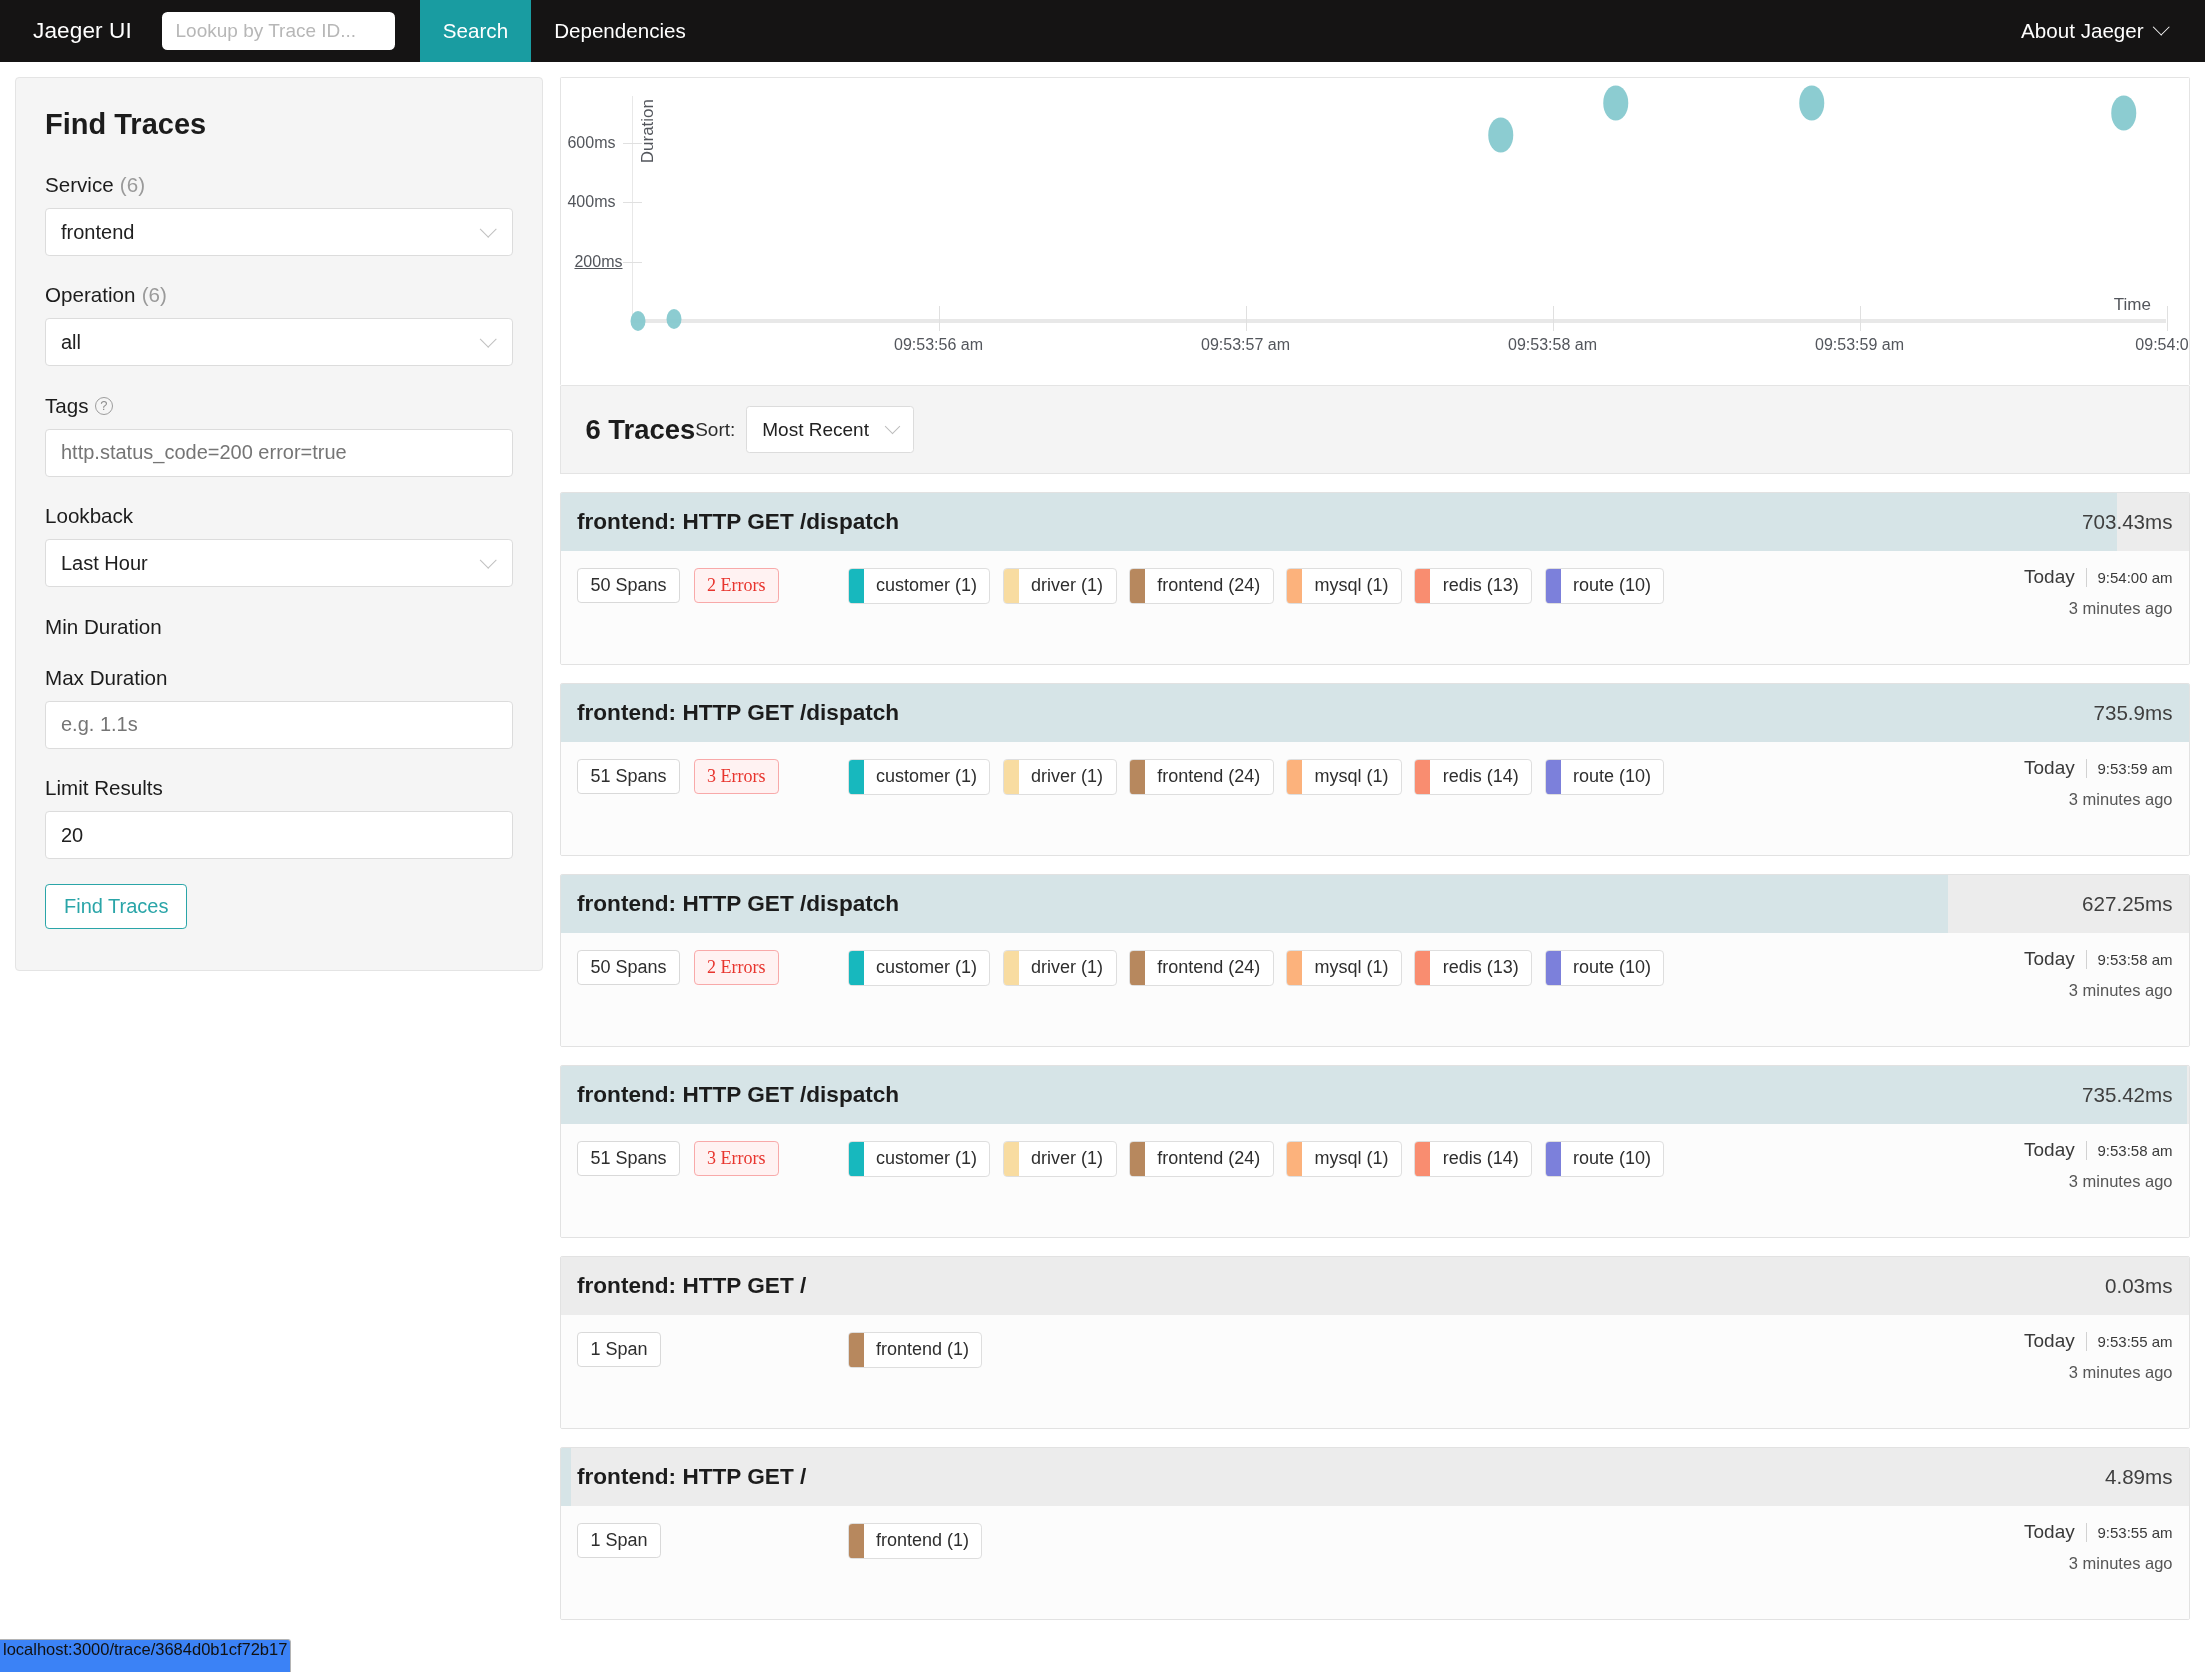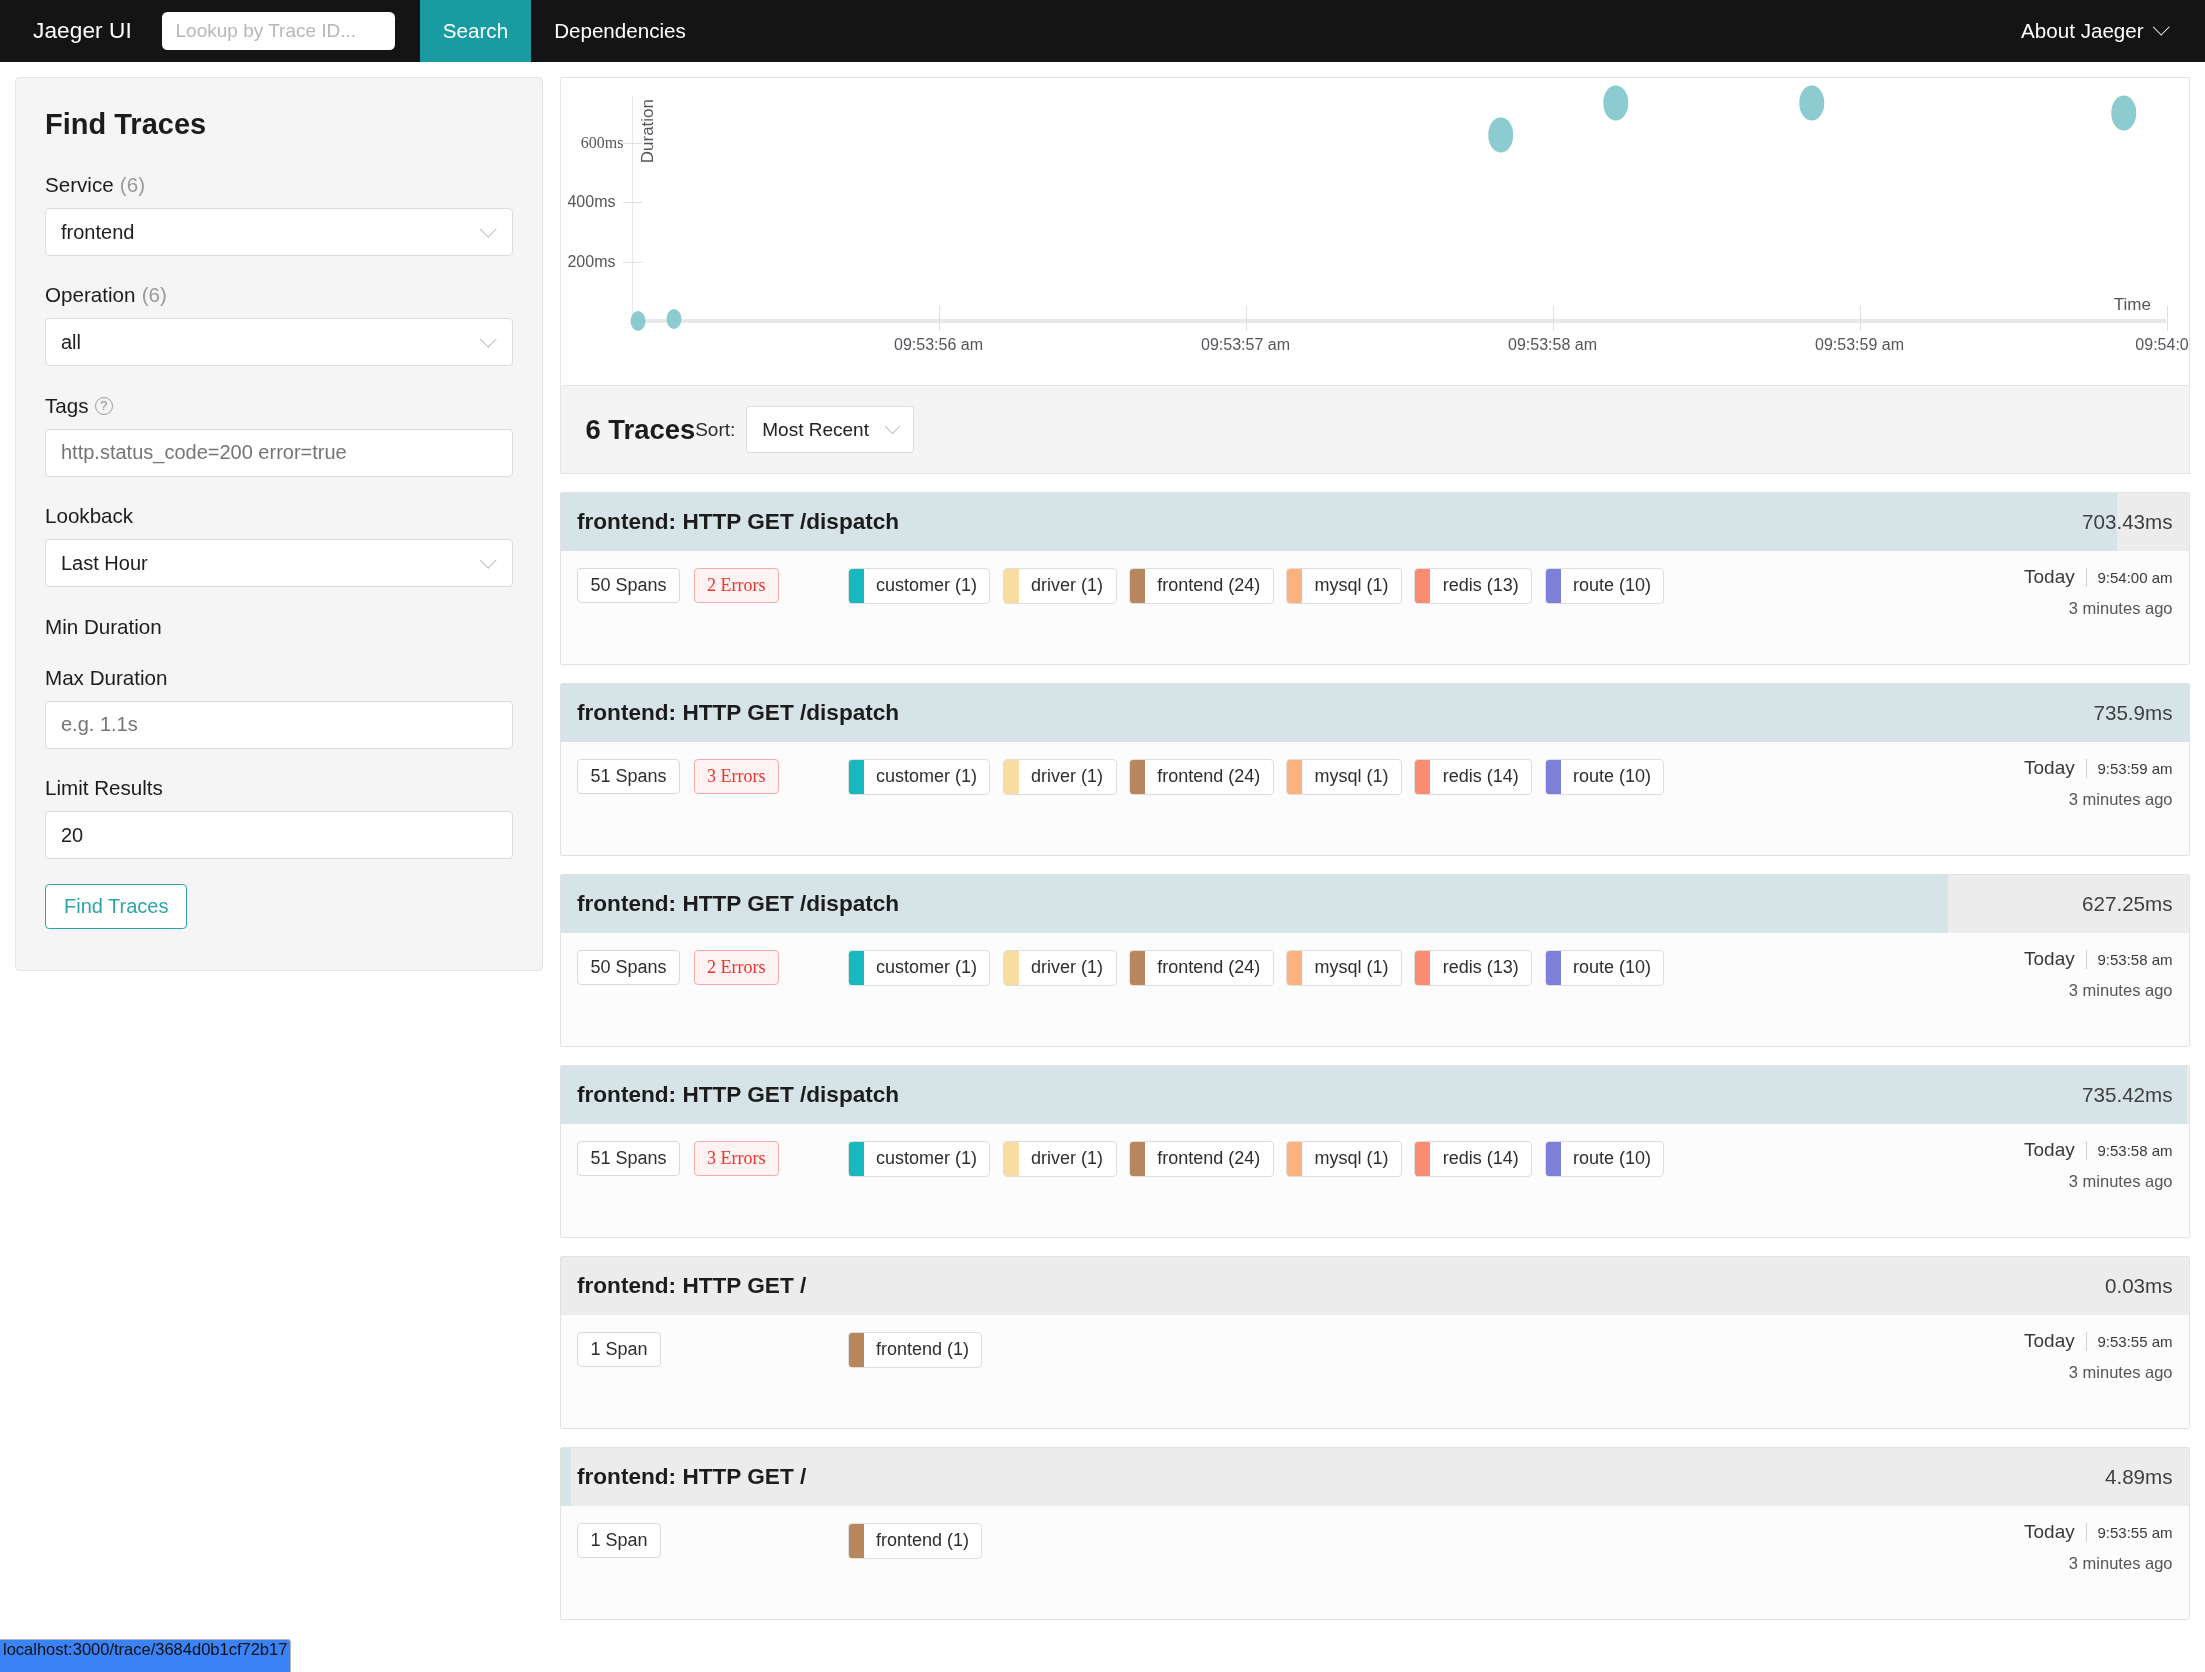--- a/index.html
+++ b/index.html
@@ -345,25 +345,25 @@
       <button class="find-btn">Find Traces</button>
     </div>
 
     <div class="right">
 
       <div class="chart-card">
         <div class="plot" id="plot">
             <div class="y-axis-line" style="left: 71px; top: 18px; height: 225px;"></div>
             <div class="x-axis-line" style="left: 71px; top: 241px; width: 1534px;"></div>
             <div class="tick-h" style="left: 62px; top: 65px; width: 19px;"></div>
-            <div class="ytick-label" style="left: 8px; top: 65px; width: 55px; font-family: Liberation Serif, serif;">600ms</div>
+            <div class="ytick-label" style="left: 0px; top: 65px; width: 55px;">600ms</div>
             <div class="tick-h" style="left: 62px; top: 124px; width: 19px;"></div>
             <div class="ytick-label" style="left: 0px; top: 124px; width: 55px;">400ms</div>
             <div class="tick-h" style="left: 62px; top: 184px; width: 19px;"></div>
-            <div class="ytick-label" style="left: 0px; top: 184px; width: 55px;">200ms</div>
+            <div class="ytick-label" style="left: 7px; top: 184px; width: 55px; text-decoration: underline;">200ms</div>
             <div class="axis-title-y" style="left: 77px; top: 20.6px;">Duration</div>
             <div class="axis-title-x" style="right: 38px; top: 217px;">Time</div>
             <div class="tick-v" style="left: 378px; top: 228px; height: 25px;"></div>
             <div class="xtick-label" style="left: 378px; top: 258px;">09:53:56 am</div>
             <div class="tick-v" style="left: 685px; top: 228px; height: 25px;"></div>
             <div class="xtick-label" style="left: 685px; top: 258px;">09:53:57 am</div>
             <div class="tick-v" style="left: 992px; top: 228px; height: 25px;"></div>
             <div class="xtick-label" style="left: 992px; top: 258px;">09:53:58 am</div>
             <div class="tick-v" style="left: 1299px; top: 228px; height: 25px;"></div>
             <div class="xtick-label" style="left: 1299px; top: 258px;">09:53:59 am</div>

